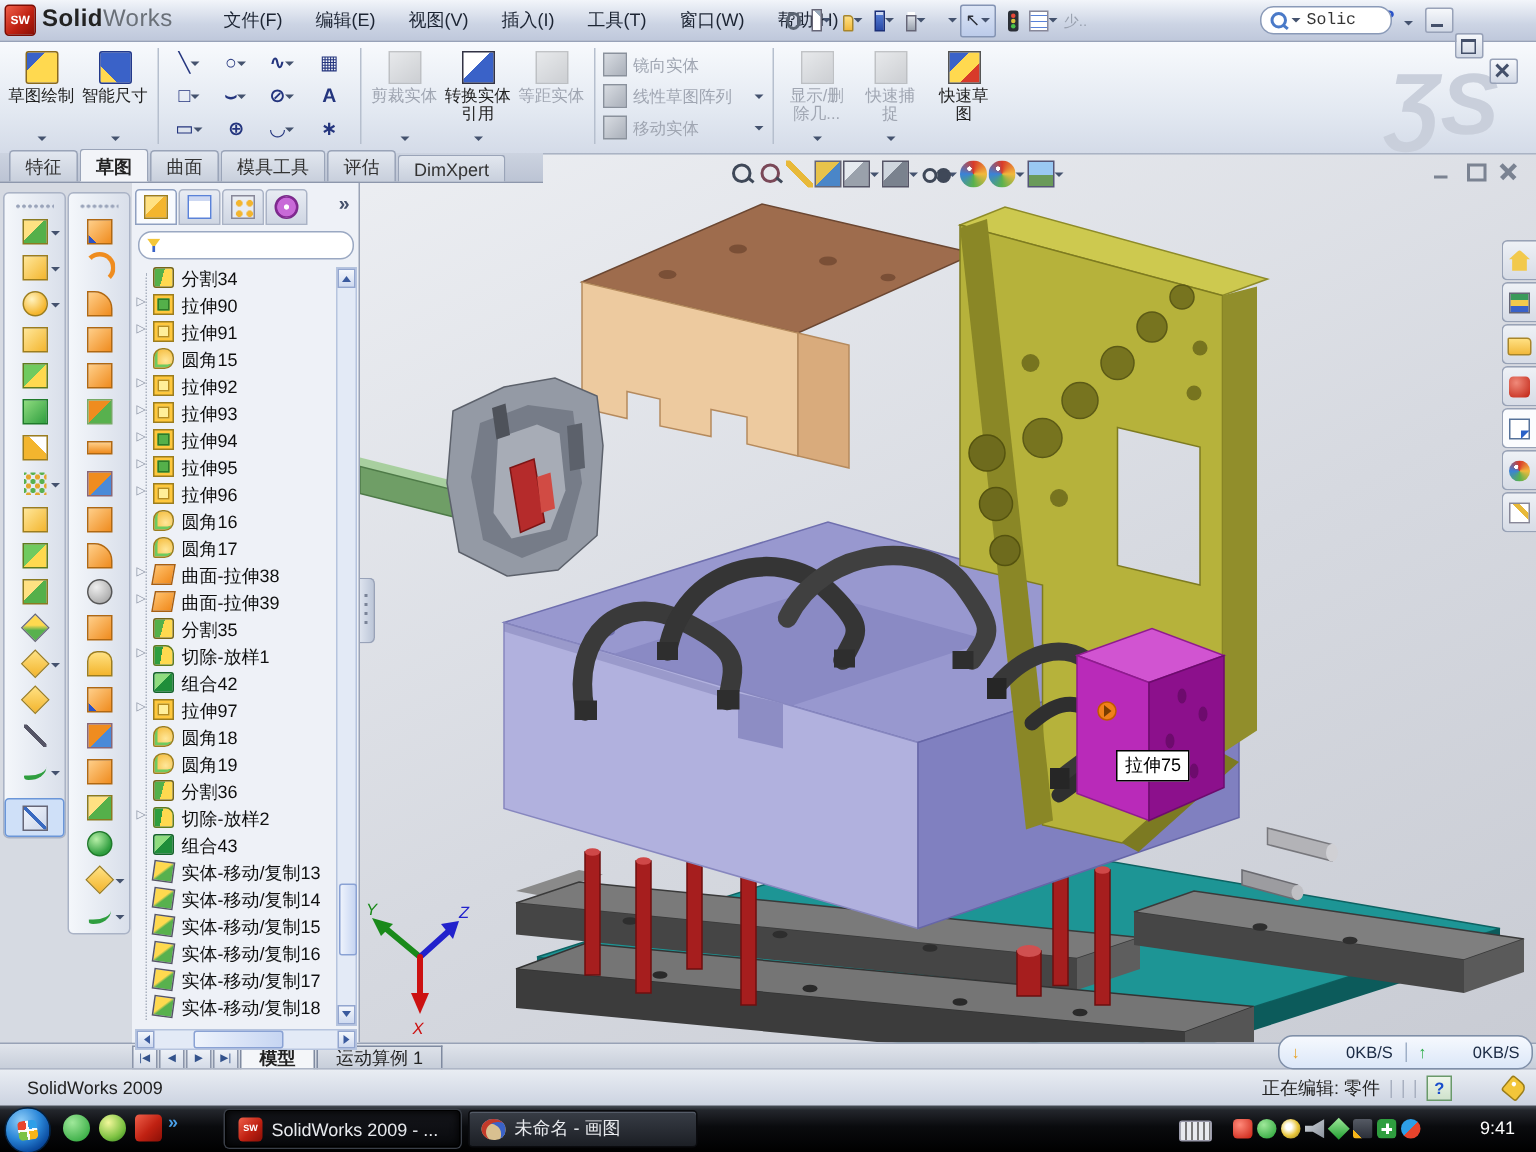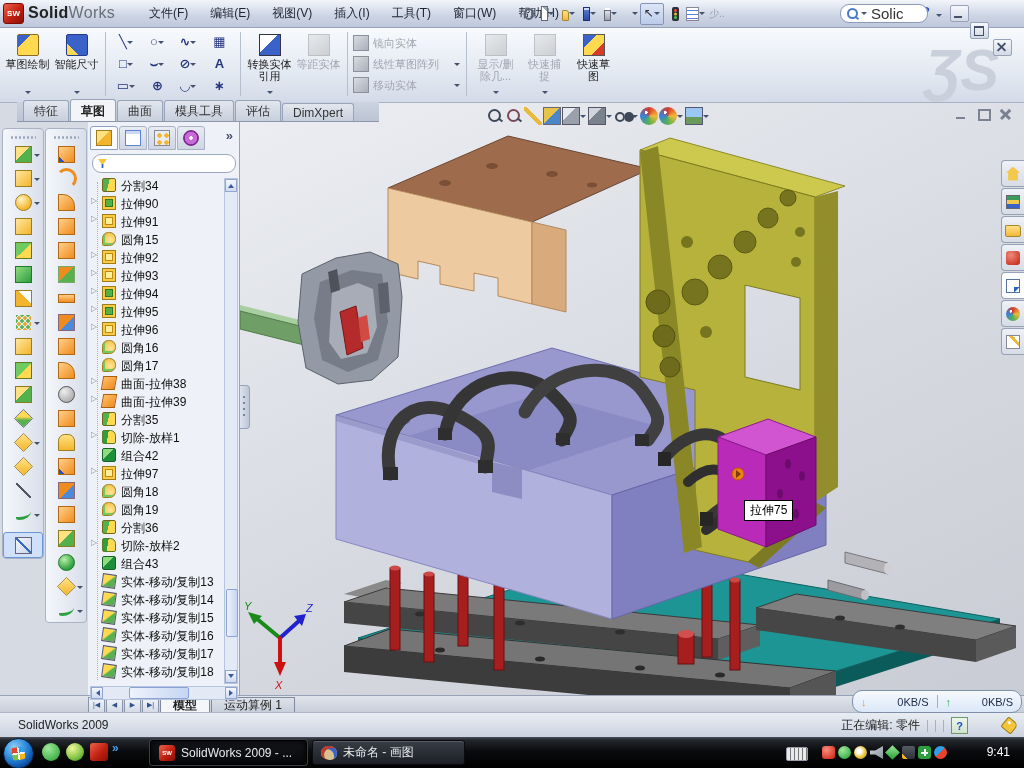--- a/index.html
+++ b/index.html
@@ -26,21 +26,21 @@
   .c-undo{color:#2a52c8;font-size:13px;font-weight:bold;line-height:14px;}
   .c-select{color:#2b2f38;font-size:12px;line-height:13px;}
   .sel-box{border:1px solid #8494b4;background:linear-gradient(#dde6f6,#bccbea);border-radius:2px;padding:0 1px;}
   .c-traffic{width:7px;height:14px;background:#2b2f36;border-radius:2px;position:relative;}
   .c-traffic::before{content:"";position:absolute;left:2px;top:2px;width:3px;height:3px;border-radius:50%;background:#e84a3a;box-shadow:0 7px 0 #4ac24a,0 3.5px 0 #d8c23a;}
   .c-options{width:12px;height:12px;background:repeating-linear-gradient(#fff 0 2px,#5a82d8 2px 3px,#fff 3px 4px);border:1px solid #889;}
   .tb-extra{color:#9aa2b0;font-size:10px;}
   #searchbox{left:840px;top:4px;width:74px;height:17px;background:#fff;border:1px solid #8a9ab8;border-radius:9px;padding:0 6px;gap:3px;z-index:21;}
   #searchbox .mag{width:7px;height:7px;border:2px solid #4a7ac8;border-radius:50%;position:relative;}
   #searchbox .mag::after{content:"";position:absolute;width:4px;height:2px;background:#4a7ac8;transform:rotate(40deg);left:6px;top:7px;}
-  #searchbox .val{font-size:15px;color:#333;}
+  #searchbox .val{font-size:11px;color:#333;font-family:Liberation Mono, monospace;}
   #help-q{left:922px;top:4px;color:#2a52c8;font-weight:bold;font-size:13px;}
   .wc{width:17px;height:15px;border:1px solid #98a2b8;background:linear-gradient(#f6f8fb,#d2d9e6);border-radius:2px;position:relative;}
   .wc-min::after{content:"";position:absolute;left:3px;bottom:3px;width:8px;height:2px;background:#44506a;}
   .wc-max::after{content:"";position:absolute;left:3px;top:3px;width:8px;height:7px;border:1px solid #44506a;border-top-width:2px;}
   .wc-close::before,.wc-close::after{content:"";position:absolute;left:2px;top:6px;width:11px;height:2px;background:#44506a;transform:rotate(45deg);}
   .wc-close::after{transform:rotate(-45deg);}
   
   #cmdbar{left:0;top:27px;width:1024px;height:75px;background:linear-gradient(#f8fafd,#e2e8f1 65%,#d4dbe8);border-bottom:1px solid #aab3c4;z-index:5;}
   #watermark{right:25px;top:14px;font-size:58px;font-style:italic;font-weight:bold;color:#c9cfdb;z-index:0;line-height:58px;}
   #cm-inner{left:4px;top:2px;height:70px;gap:2px;z-index:2;align-items:stretch;}
@@ -57,21 +57,21 @@
   .c-convert{background:linear-gradient(135deg,#ffffff 45%,#3a62c8 45%);border:1px solid #334;}
   .c-rapid{background:linear-gradient(135deg,#3a62c8 32%,#ffd94f 32% 68%,#d83a2a 68%);border:1px solid #555;}
   #entgrid{display:grid;grid-template-columns:repeat(4,31px);grid-auto-rows:22px;align-content:center;}
   .entcell{display:flex;align-items:center;justify-content:center;}
   .entcell .g{color:#24357e;font-size:13px;font-weight:bold;line-height:14px;}
   #stackgrp{display:flex;flex-direction:column;justify-content:center;gap:1px;width:108px;}
   .stackrow{display:flex;align-items:center;gap:4px;height:20px;}
   .stackrow .sicon{width:14px;height:14px;}
   .stackrow .slabel{font-size:11px;color:#a0a6b2;white-space:nowrap;}
   
-  #tabstrip{left:17px;top:102px;width:362px;height:20px;background:linear-gradient(#ccd3e0,#bcc4d4);border-bottom:1px solid #8d97ac;z-index:8;display:flex;align-items:flex-end;padding-left:6px;box-sizing:border-box;}
+  #tabstrip{left:0;top:102px;width:362px;height:20px;background:linear-gradient(#ccd3e0,#bcc4d4);border-bottom:1px solid #8d97ac;z-index:8;display:flex;align-items:flex-end;padding-left:6px;box-sizing:border-box;}
   .dtab{padding:2px 10px 1px;font-size:12px;color:#333;background:linear-gradient(#e2e7ef,#c8cfdc);border:1px solid #9aa4b8;border-bottom:none;border-radius:3px 3px 0 0;margin-right:1px;white-space:nowrap;}
   .dtab.active{background:#f2f4f8;padding-top:3px;font-weight:bold;color:#222;}
   
   .ltcol{width:40px;background:linear-gradient(90deg,#f4f7fb,#d9dfea);border:1px solid #aab3c6;border-radius:4px;z-index:6;padding-top:7px;display:flex;flex-direction:column;align-items:center;}
   .ltcol::before{content:"";width:26px;height:3px;margin-bottom:3px;background:radial-gradient(circle,#9aa4ba 1px,transparent 1.4px) 0 0/4px 3px;}
   .ltitem{height:24px;display:flex;align-items:center;justify-content:center;width:100%;position:relative;}
   .ltitem .lic{width:15px;height:15px;}
   .ltitem .caret{position:absolute;right:2px;top:9px;border-width:3px;}
   .ltitem.pressed{background:#cfe0f8;border:1px solid #6b96d8;border-radius:3px;box-sizing:border-box;margin-top:6px;height:26px;}
   
@@ -349,20 +349,25 @@
         </div>
         <div class="entcell">
           <span class="g">◡</span>
           <span class="caret"></span>
         </div>
         <div class="entcell">
           <span class="g">∗</span>
         </div>
     </div>
     <div class="vsep"></div>
+    <div class="cmbtn disabled">
+        <div class="cicon c-gray"></div>
+        <span class="clabel">剪裁实体</span>
+        <span class="caret"></span>
+      </div>
       <div class="cmbtn">
         <div class="cicon c-convert"></div>
         <span class="clabel">转换实体引用</span>
         <span class="caret"></span>
       </div>
       <div class="cmbtn disabled">
         <div class="cicon c-gray"></div>
         <span class="clabel">等距实体</span>
       </div>
     <div class="vsep"></div>

